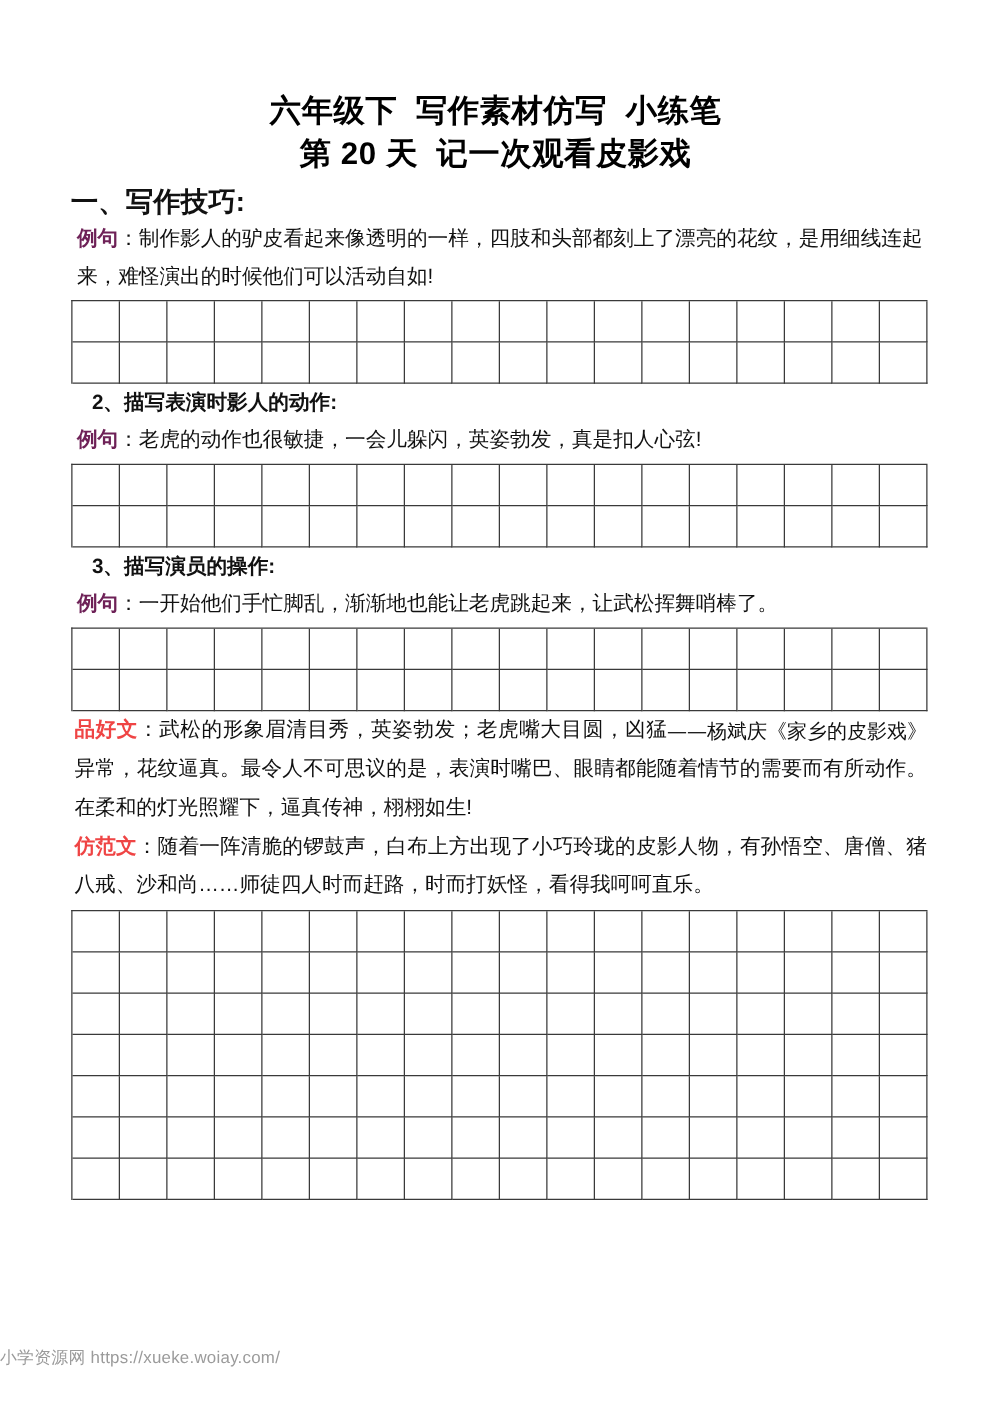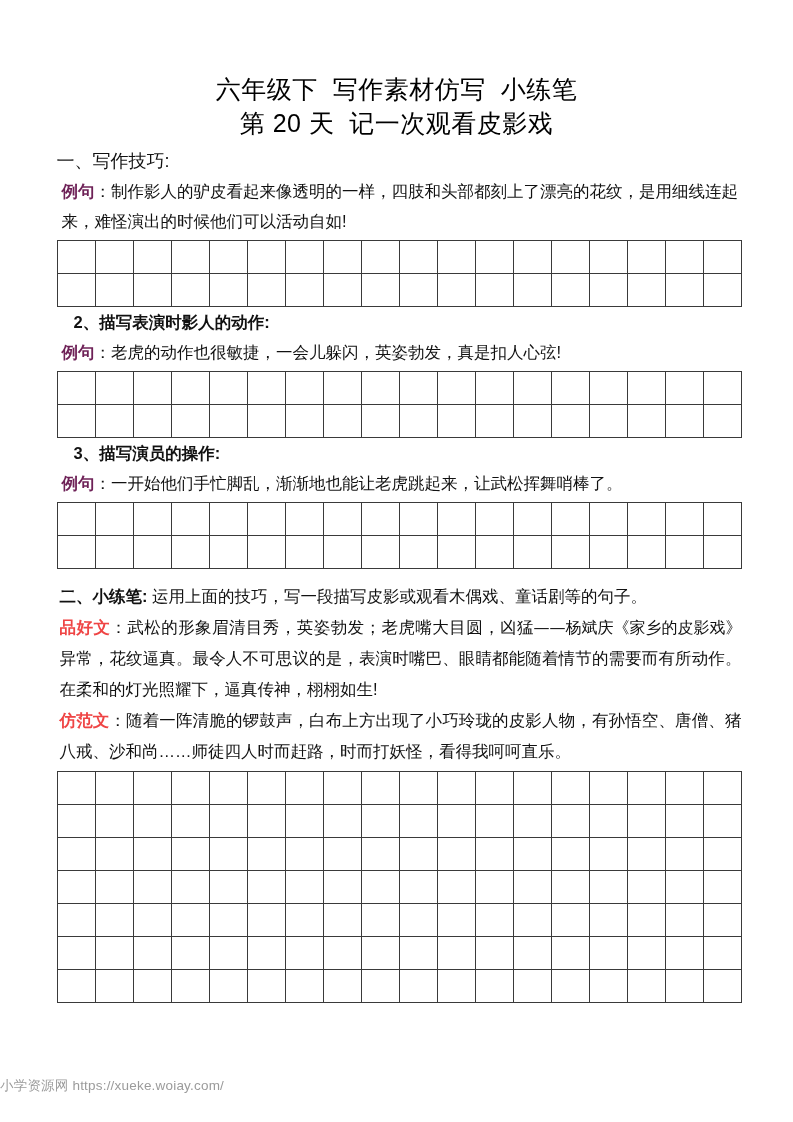--- a/index.html
+++ b/index.html
@@ -24,37 +24,37 @@
     padding: 0;
   }
 
   
   .title-block {
     text-align: center;
     padding-top: 72px;
   }
   .title-line {
     font-size: 25px;
-    font-weight: normal;
+    font-weight: bold;
     letter-spacing: 0.5px;
     line-height: 34px;
     color: #000;
     white-space: pre;
   }
 
   
   .content {
     margin: 0 auto;
     width: 690px;
     padding-top: 9px;
   }
 
   .h-sec {
-    font-size: 18px;
-    font-weight: normal;
+    font-size: 22px;
+    font-weight: bold;
     color: #111;
     line-height: 25px;
     margin: 0 0 2px 5px;
     white-space: pre;
   }
   .h-sub {
     font-size: 16.5px;
     font-weight: bold;
     color: #111;
     line-height: 25px;
@@ -267,23 +267,20 @@
         <div class="cell"></div>
         <div class="cell"></div>
         <div class="cell"></div>
         <div class="cell"></div>
         <div class="cell"></div>
         <div class="cell"></div>
         <div class="cell"></div>
         <div class="cell"></div>
       </div>
 
-    <div class="para para-block">
-      <span class="lbl-dark">二、小练笔:</span><span> 运用上面的技巧，写一段描写皮影或观看木偶戏、童话剧等的句子。</span>
-    </div>
 
     <div class="para para-flow">
       <span class="attrib">——杨斌庆《家乡的皮影戏》</span><span class="lbl">品好文</span><span>：</span><span>武松的形象眉清目秀，英姿勃发；老虎嘴大目圆，凶猛异常，花纹逼真。最令人不可思议的是，表演时嘴巴、眼睛都能随着情节的需要而有所动作。在柔和的灯光照耀下，逼真传神，栩栩如生!</span>
     </div>
 
     <div class="para">
       <span class="lbl">仿范文</span><span>：</span><span>随着一阵清脆的锣鼓声，白布上方出现了小巧玲珑的皮影人物，有孙悟空、唐僧、猪八戒、沙和尚……师徒四人时而赶路，时而打妖怪，看得我呵呵直乐。</span>
     </div>
 
     <div class="grid" id="grid-4" style="grid-template-columns: repeat(18, 1fr);">

